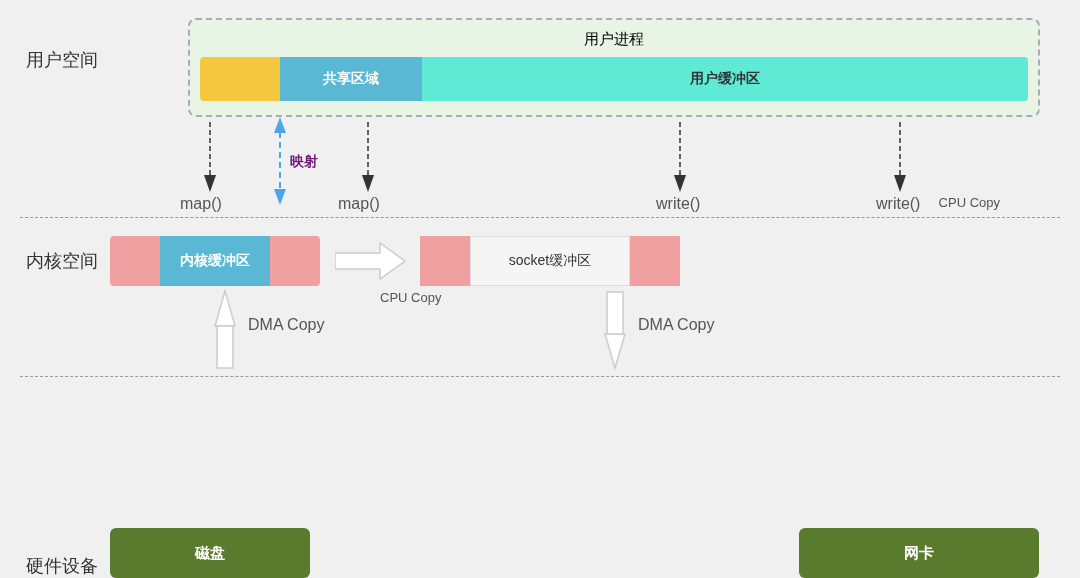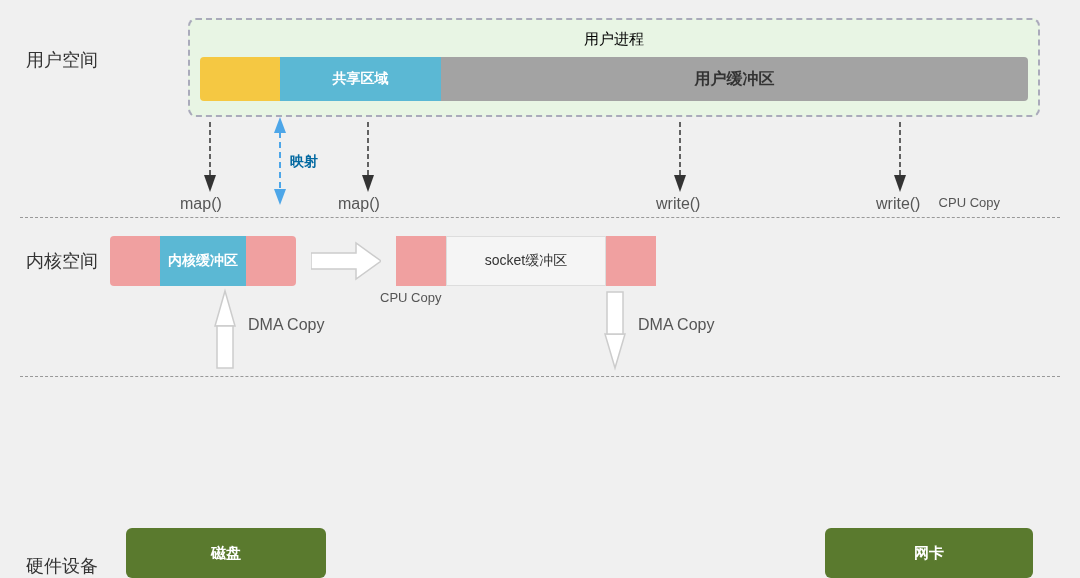--- a/index.html
+++ b/index.html
@@ -60,54 +60,54 @@
     }
 
     .mem-segment-yellow-left {
       background: #f5c842;
       width: 80px;
       flex-shrink: 0;
     }
 
     .mem-segment-blue {
       background: #5bb8d4;
-      width: 161px;
+      width: 142px;
       flex-shrink: 0;
       display: flex;
       align-items: center;
       justify-content: center;
       font-size: 14px;
       color: #fff;
       font-weight: bold;
     }
 
     .mem-segment-yellow-right {
-      background: #a3a3a3;
+      background: #5eead4;
       flex: 1;
       display: flex;
       align-items: center;
       justify-content: center;
-      font-size: 16px;
+      font-size: 14px;
       color: #333;
       font-weight: bold;
     }
 
     
     .divider {
       border: none;
       border-top: 1px dashed #999;
       margin: 0 20px;
     }
 
     .kernel-buffer-box {
       display: flex;
       height: 50px;
       border-radius: 4px;
       overflow: hidden;
-      width: 186px;
+      width: 210px;
       font-family: Liberation Mono, monospace;
     }
 
     .kernel-pink-left {
       background: #f0a0a0;
       width: 50px;
     }
 
     .kernel-blue {
       background: #5bb8d4;
@@ -185,21 +185,21 @@
 
     
     .label-text {
       position: absolute;
       font-size: 16px;
       color: #555;
       white-space: nowrap;
     }
 
     .label-text.red {
-      color: #0369a1;
+      color: #701a75;
       font-size: 14px;
       font-weight: bold;
     }
 
     .label-text.cpu-copy {
       color: #555;
       font-size: 13px;
     }
   </style>
 </head>
@@ -292,22 +292,22 @@
     <div class="label-text" style="left:228px;top:30px;">DMA Copy</div>
     <div class="label-text" style="left:618px;top:30px;">DMA Copy</div>
   </div>
 
   <hr class="divider">
 
   <div style="display:flex; align-items:flex-end; padding: 18px 20px 0 20px; flex-shrink:0; flex:1;">
     <div class="zone-label">硬件设备</div>
     <div style="flex:1; display:flex; align-items:center;">
 
-      <div class="hw-box" style="width:200px;margin-left:16px;">磁盘</div>
+      <div class="hw-box" style="width:200px;">磁盘</div>
 
       <div style="flex:1;"></div>
 
-      <div class="hw-box" style="width:208px; margin-right:17px;">网卡</div>
+      <div class="hw-box" style="width:240px; margin-right:11px;">网卡</div>
       <div style="width:10px;"></div>
     </div>
   </div>
 
 </div>
 
 </body></html>

